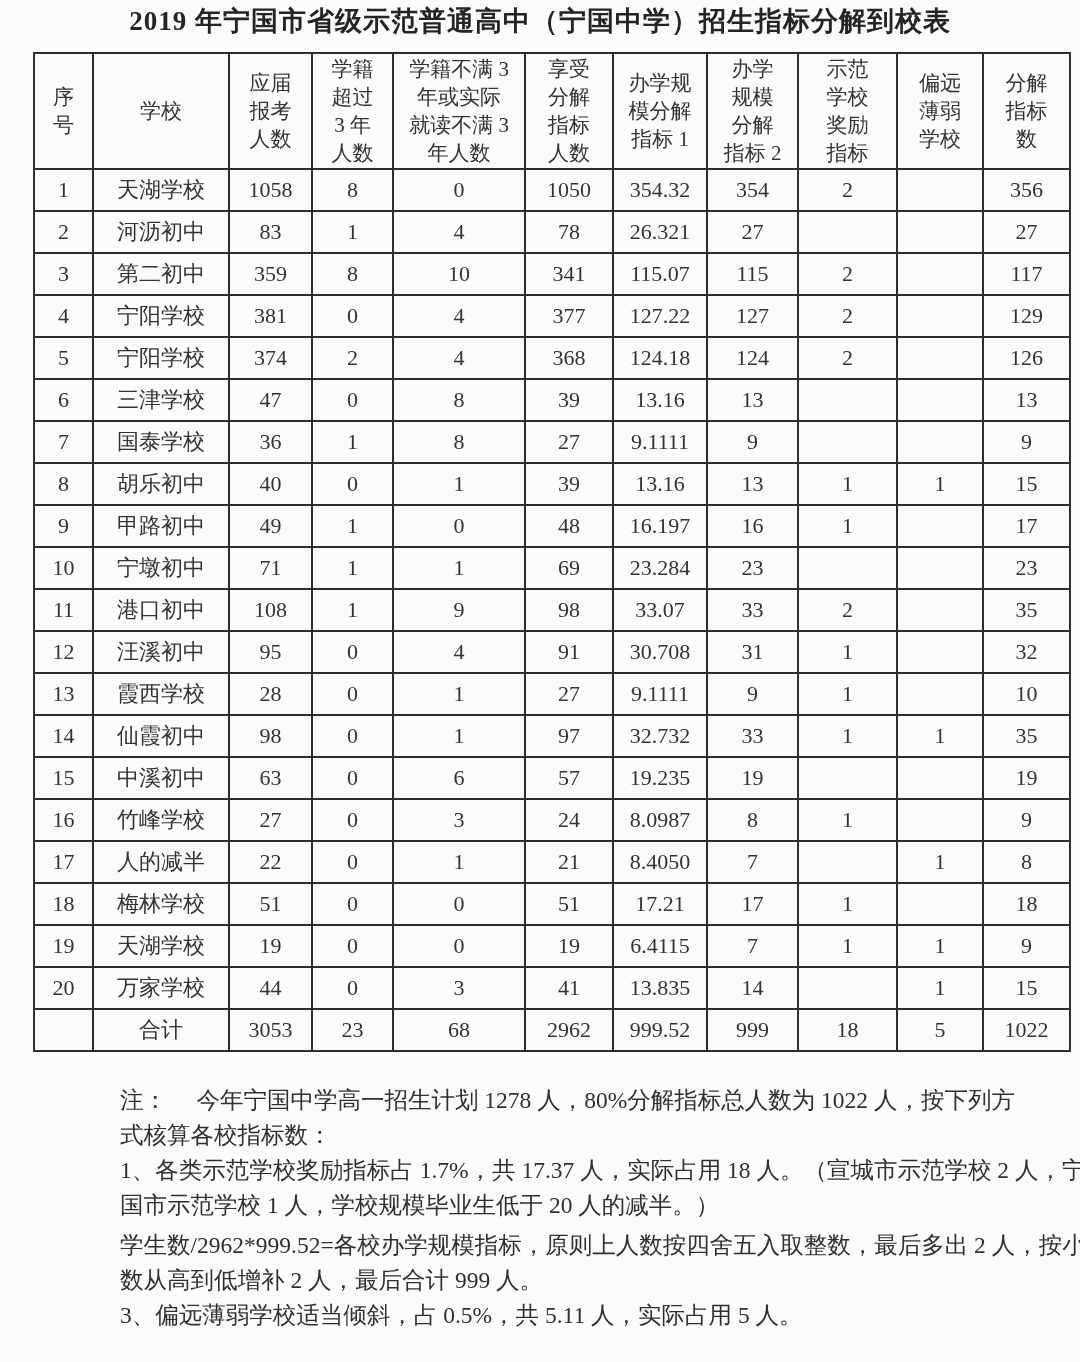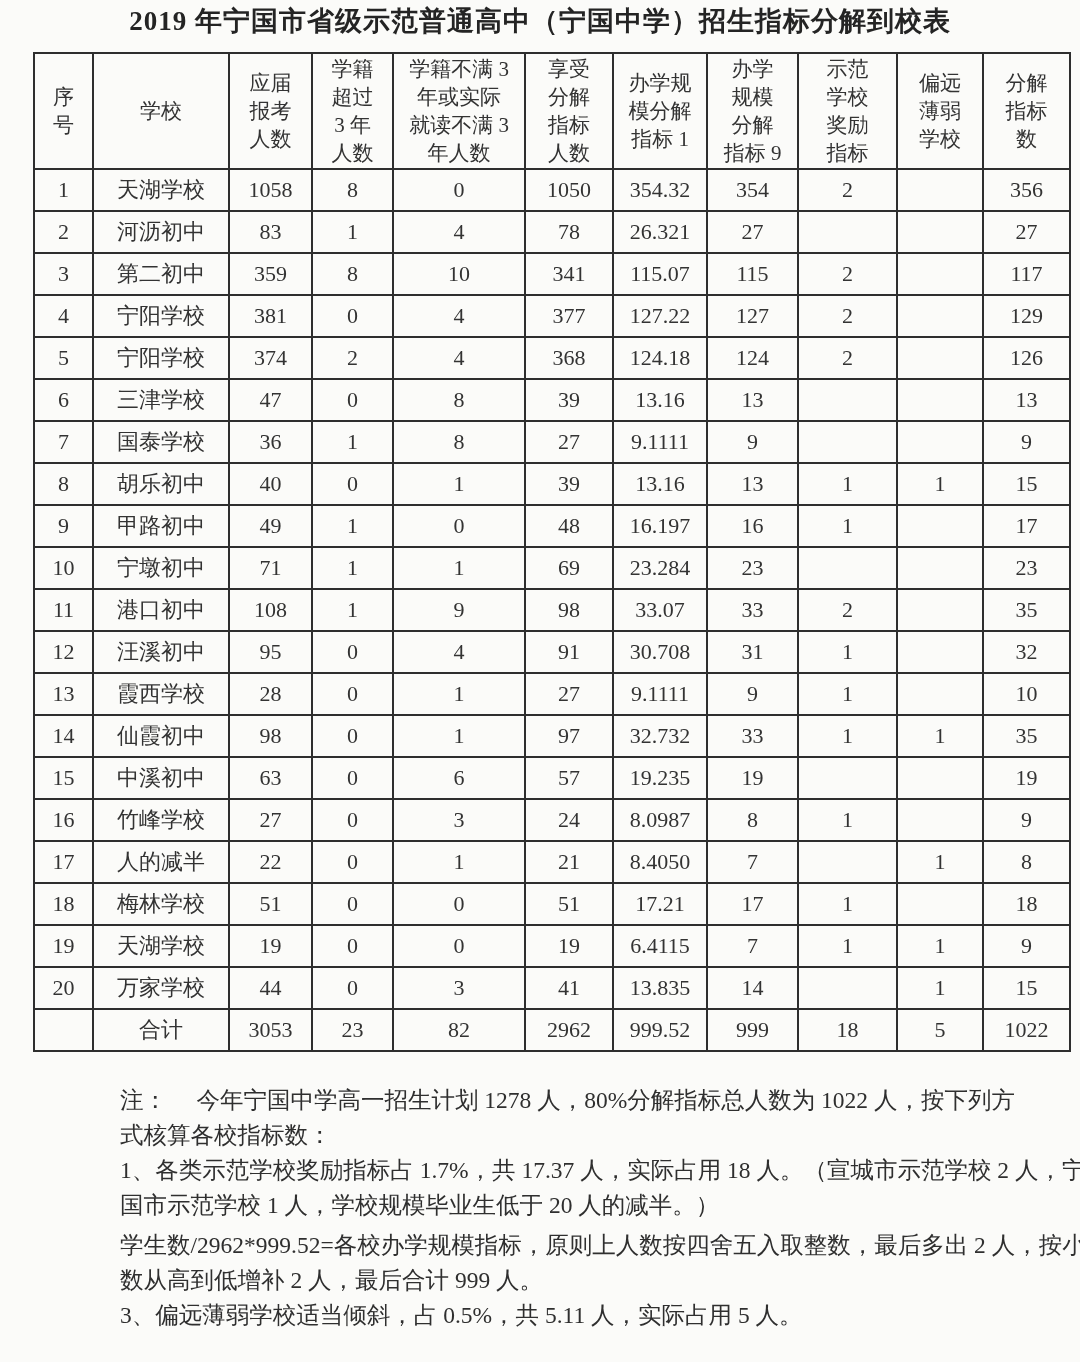--- a/index.html
+++ b/index.html
@@ -79,21 +79,21 @@
           <th>享受
 分解
 指标
 人数</th>
           <th>办学规
 模分解
 指标 1</th>
           <th>办学
 规模
 分解
-指标 9</th>
+指标 2</th>
           <th>示范
 学校
 奖励
 指标</th>
           <th>偏远
 薄弱
 学校</th>
           <th>分解
 指标
 数</th>
@@ -358,21 +358,21 @@
           <td>14</td>
           <td></td>
           <td>1</td>
           <td>15</td>
         </tr>
         <tr>
           <td></td>
           <td>合计</td>
           <td>3053</td>
           <td>23</td>
-          <td>82</td>
+          <td>68</td>
           <td>2962</td>
           <td>999.52</td>
           <td>999</td>
           <td>18</td>
           <td>5</td>
           <td>1022</td>
         </tr>
       </tbody>
   </table>
 

